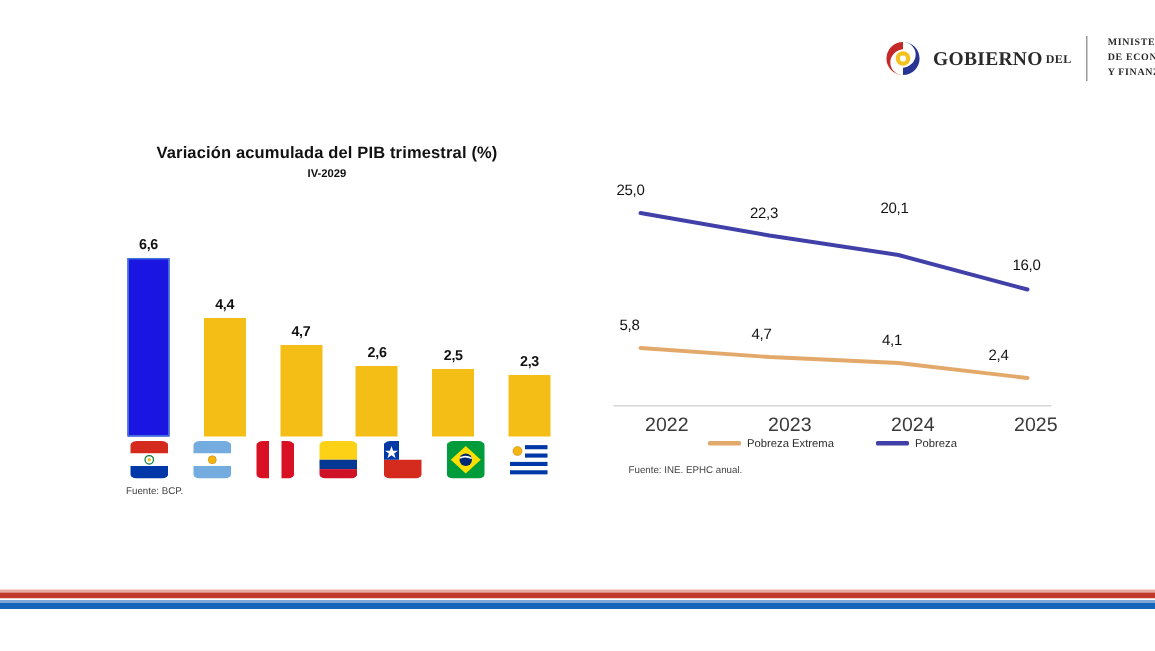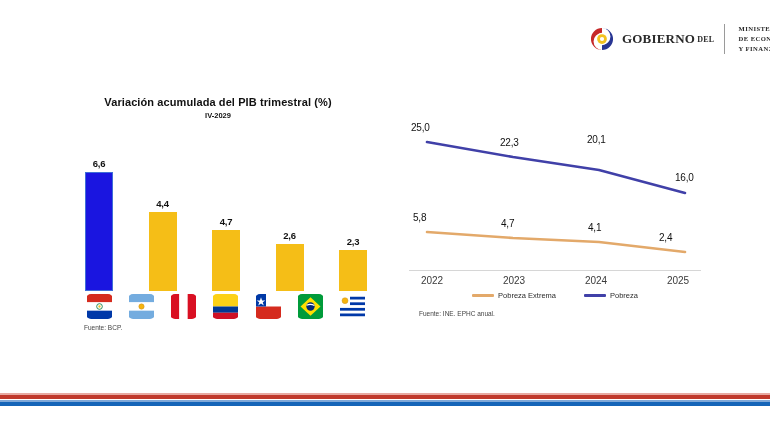--- a/index.html
+++ b/index.html
@@ -187,24 +187,24 @@
   }
   #line-x-axis {
     position: absolute;
     left: 0px;
     top: 183px;
     width: 300px;
     display: flex;
     justify-content: space-between;
   }
   .x-tick {
-    font-size: 10px;
+    font-size: 13px;
     color: #3a3a3a;
     width: 54px;
-    text-align: center;
+    text-align: right;
   }
   #line-legend {
     position: absolute;
     left: 0px;
     top: 199px;
     width: 300px;
     display: flex;
     justify-content: center;
     align-items: center;
     gap: 28px;
@@ -281,20 +281,24 @@
     </div>
     <div class="bar-col">
       <span class="bar-value">4,7</span>
       <div class="bar-rect" style="height:61px"></div>
     </div>
     <div class="bar-col">
       <span class="bar-value">2,6</span>
       <div class="bar-rect" style="height:47px"></div>
     </div>
     <div class="bar-col">
+      <span class="bar-value">2,5</span>
+      <div class="bar-rect" style="height:45px"></div>
+    </div>
+    <div class="bar-col">
       <span class="bar-value">2,3</span>
       <div class="bar-rect" style="height:41px"></div>
     </div>
   </div>
 
   <div id="bar-flag-row">
     <span class="flag-cell">
       <svg class="flag-svg" viewBox="0 0 30 30">
         <rect width="30" height="10" fill="#D52B1E"></rect>
         <rect y="10" width="30" height="10" fill="#ffffff"></rect>

